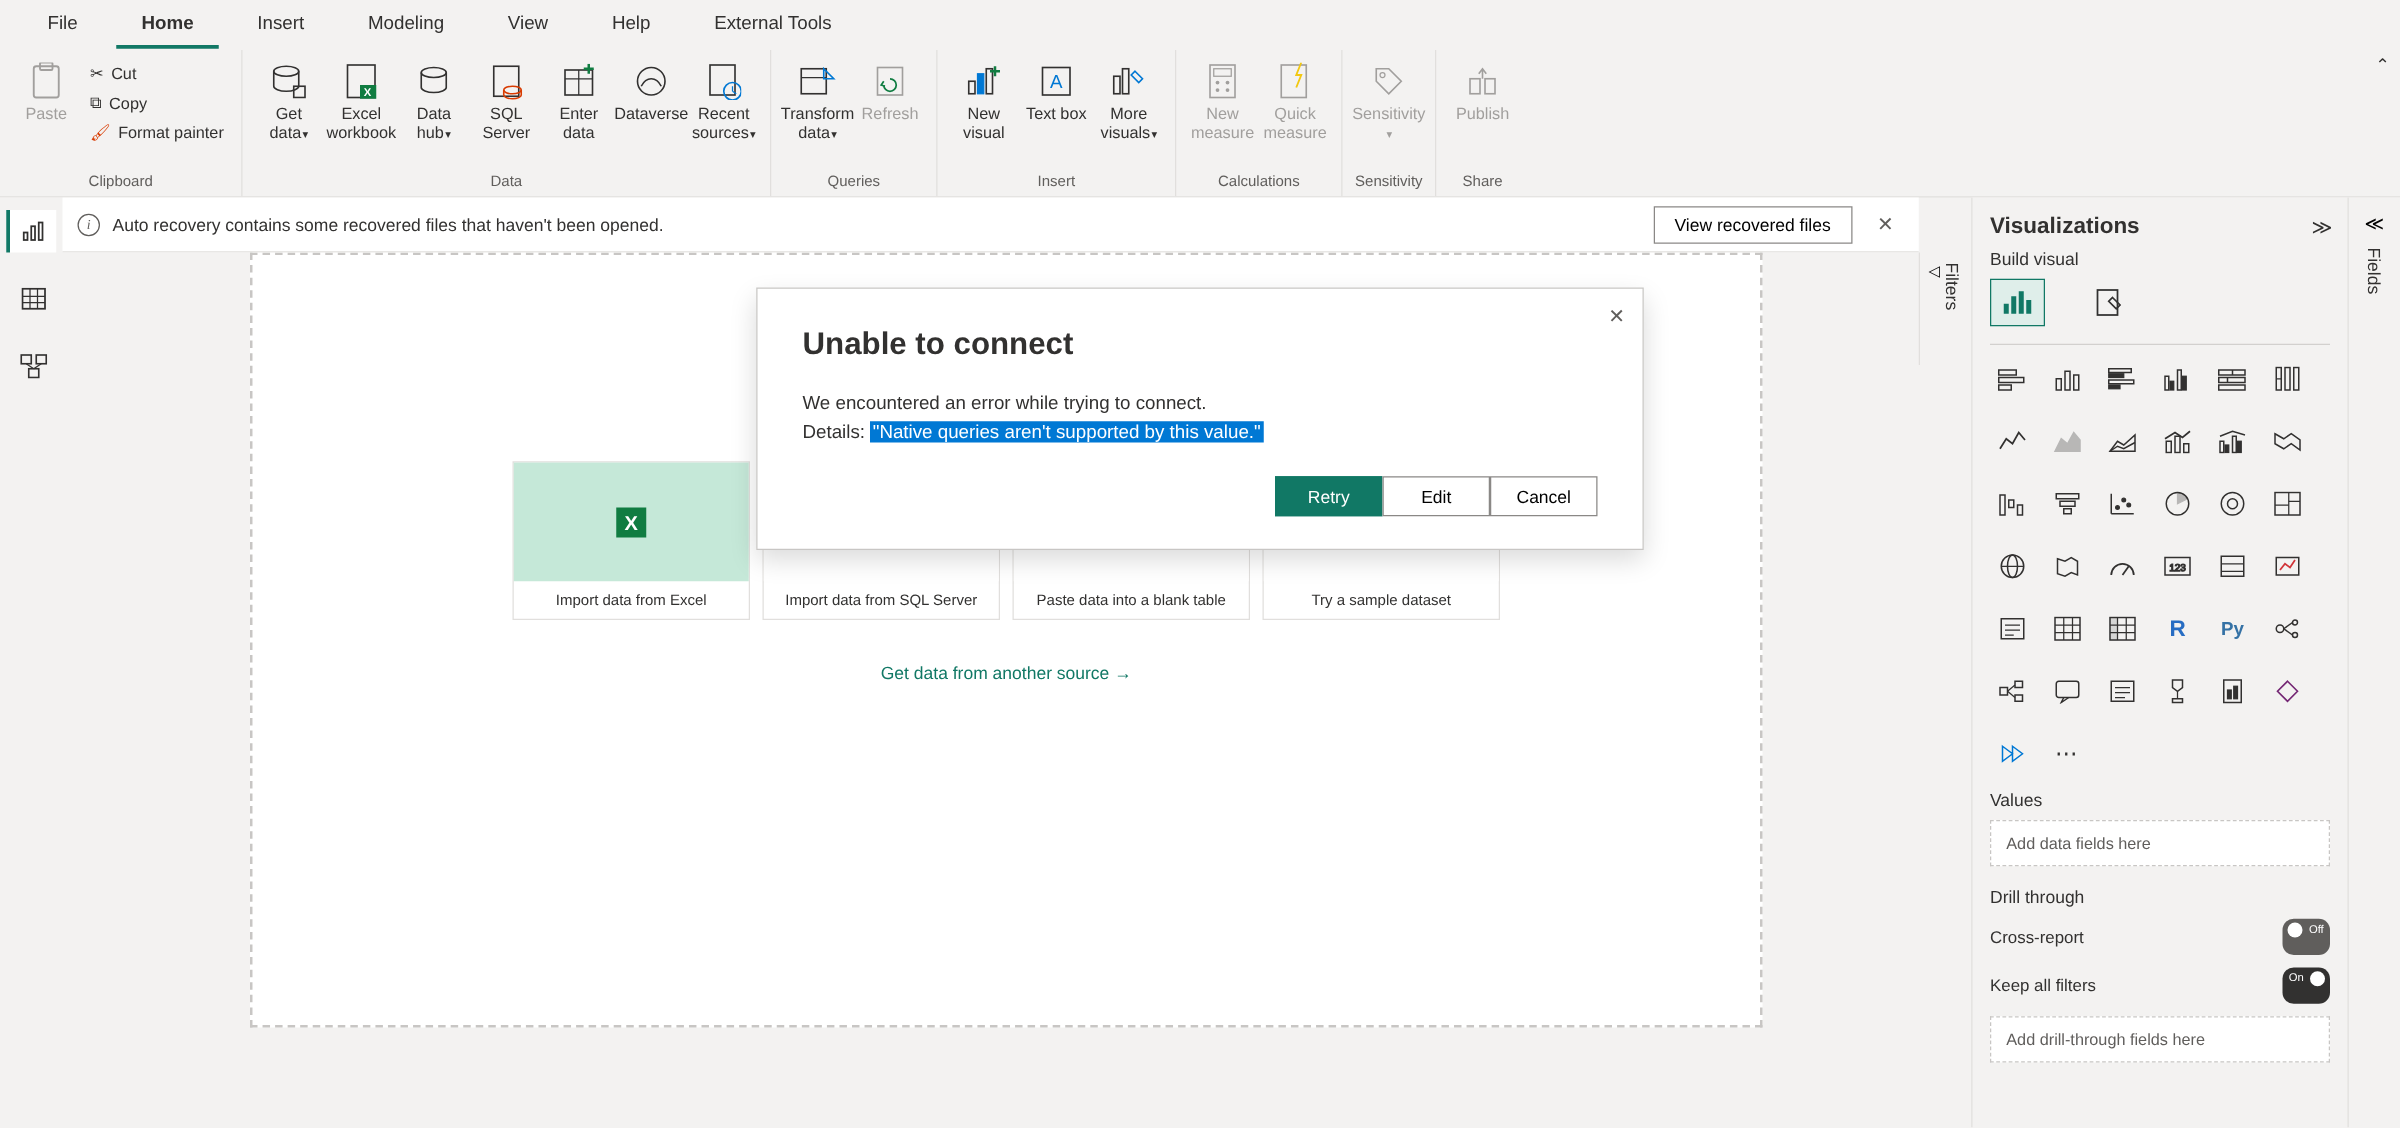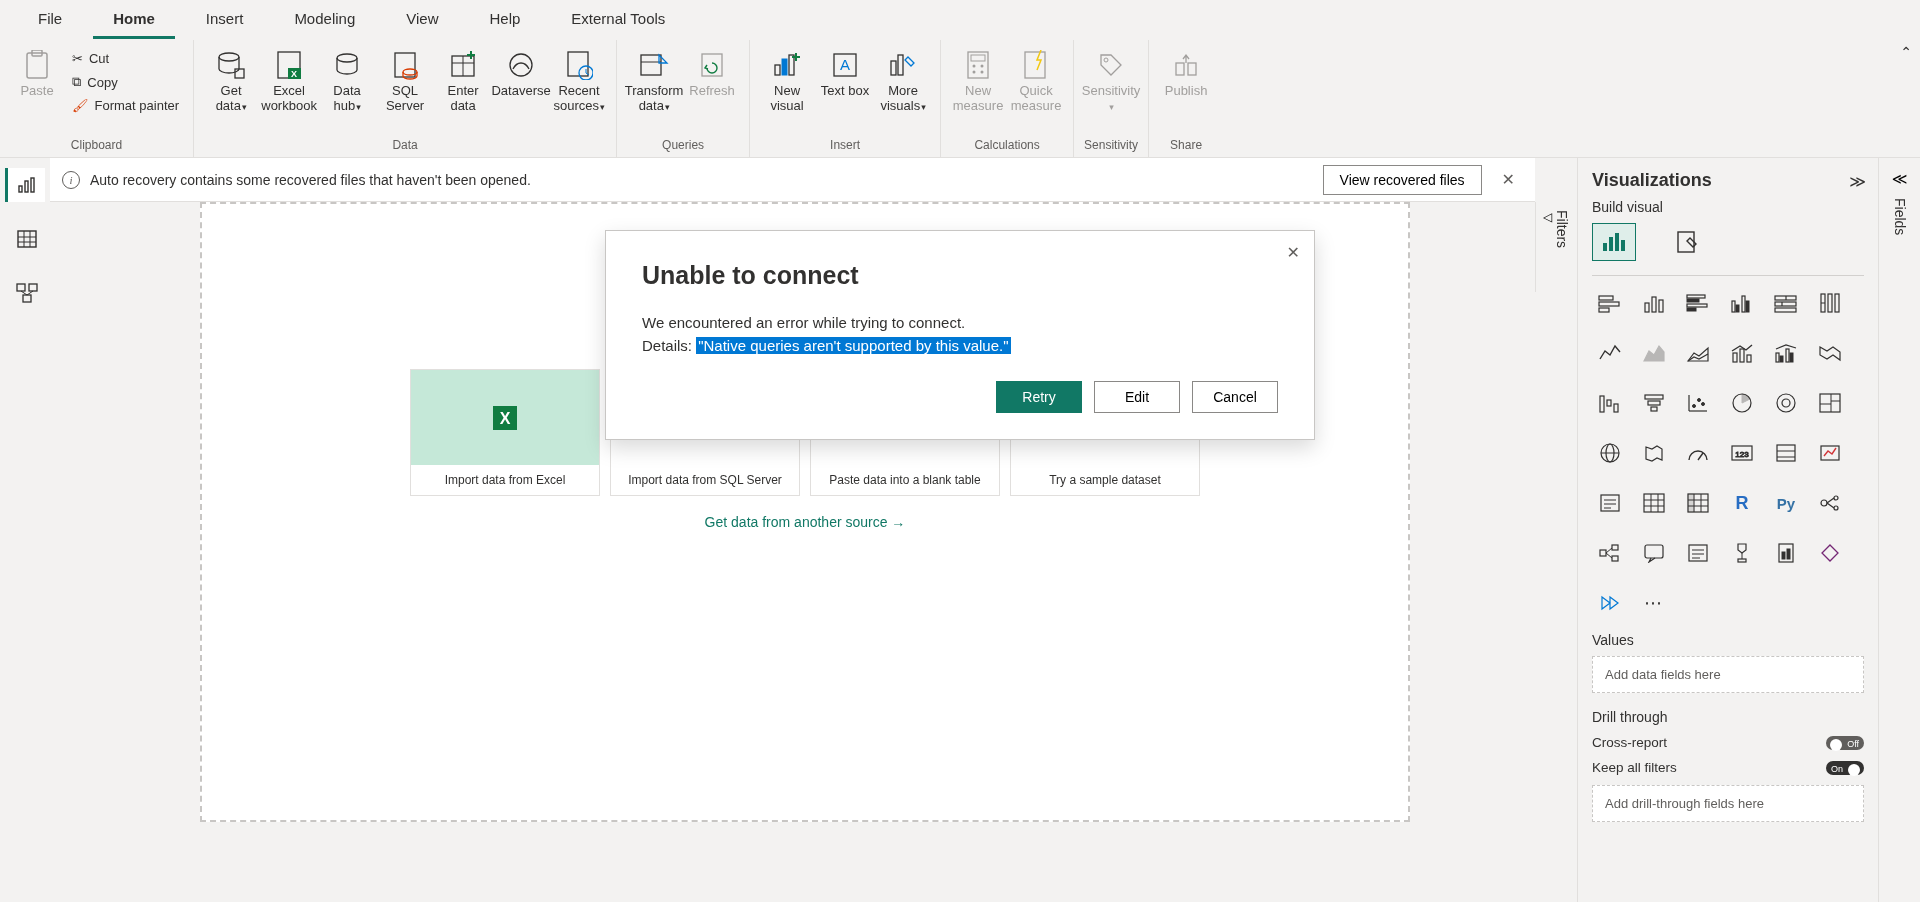--- a/index.html
+++ b/index.html
@@ -32,49 +32,49 @@
 .msgbar .closex{font-size:16px;color:#605e5c;cursor:pointer;padding:4px 8px}
 
 .canvas{position:absolute;left:50px;top:202px;right:385px;bottom:0;background:#f3f2f1;overflow:hidden}
 .page{position:absolute;left:150px;top:0;width:1210px;height:620px;border:2px dashed #c8c6c4;background:#fff}
 .start{position:absolute;left:50%;top:130px;transform:translateX(-50%);width:820px;text-align:center}
 .start-hint{font-size:15px;color:#323130;margin-bottom:18px}
 .cards{display:flex;gap:10px;justify-content:center}
 .card{width:190px;border:1px solid #e1dfdd;background:#fff;cursor:pointer}
 .card .thumb{height:95px;display:flex;align-items:center;justify-content:center;background:#c5e8d8}
 .card .cap{font-size:12px;color:#323130;padding:8px 6px;text-align:center}
-.get-link{color:#117865;font-size:14px;margin-top:18px;cursor:pointer;display:inline-block}
+.get-link{color:#117865;font-size:14px;margin-top:34px;cursor:pointer;display:inline-block}
 
 .dialog{position:absolute;left:50%;top:230px;transform:translateX(-50%);width:710px;background:#fff;border:1px solid #c8c6c4;box-shadow:0 8px 20px rgba(0,0,0,.15);padding:30px 36px 26px;z-index:50}
 .dialog .dclose{position:absolute;right:14px;top:12px;font-size:16px;color:#605e5c;cursor:pointer}
 .dialog h2{font-size:25px;font-weight:600;color:#323130;margin-bottom:22px}
 .dialog p{font-size:15px;color:#323130;line-height:1.5}
 .dialog .hl{background:#0078d4;color:#fff;padding:0 2px}
-.dbtns{display:flex;gap:12px;justify-content:flex-end;margin-top:24px}
+.dbtns{display:flex;justify-content:flex-end;margin-top:24px}
 .dbtn{min-width:86px;padding:7px 18px;font-size:14px;border:1px solid #8a8886;background:#fff;cursor:pointer;text-align:center}
 .dbtn.primary{background:#117865;border-color:#117865;color:#fff}
 
 .filters-tab{position:absolute;right:343px;top:202px;width:42px;height:90px;background:#f3f2f1;border-left:1px solid #e1dfdd;display:flex;align-items:flex-start;justify-content:center;padding-top:8px}
 .vtxt{writing-mode:vertical-rl;font-size:14px;color:#323130}
 .viz-panel{position:absolute;right:42px;top:158px;width:301px;bottom:0;background:#f3f2f1;border-left:1px solid #e1dfdd;padding:12px 14px;overflow:hidden}
 .viz-panel h3{font-size:18px;font-weight:600;color:#323130;margin-bottom:8px}
 .viz-panel .expand{position:absolute;right:12px;top:14px;cursor:pointer;color:#323130}
 .sub{font-size:14px;color:#323130;margin:4px 0 8px}
 .mode-icons{display:flex;gap:30px;margin-bottom:14px}
 .mode-ic{width:44px;height:38px;border:1px solid transparent;display:flex;align-items:center;justify-content:center;cursor:pointer}
 .mode-ic.sel{background:#dfeeea;border:1px solid #117865}
 .viz-panel hr{border:none;border-top:1px solid #d2d0ce;margin:8px 0 12px}
 .viz-grid{display:grid;grid-template-columns:repeat(6,36px);gap:20px 8px;margin-bottom:14px}
 .vg{width:36px;height:30px;display:flex;align-items:center;justify-content:center;cursor:pointer;color:#323130}
 .vg svg{stroke:#323130}
 .field-label{font-size:14px;color:#323130;margin:8px 0}
 .field-well{border:1px dashed #c8c6c4;padding:10px 12px;font-size:13px;color:#605e5c;background:#fff}
 .sect{font-size:14px;font-weight:400;color:#323130;margin:16px 0 10px}
 .toggle-row{display:flex;justify-content:space-between;align-items:center;font-size:13.5px;color:#323130;margin-bottom:10px}
-.tg{width:38px;height:14px;border-radius:9px;background:#605e5c;position:relative;cursor:pointer}
+.tg{width:38px;height:29px;border-radius:9px;background:#605e5c;position:relative;cursor:pointer}
 .tg.on{background:#323130}
 .tg .knob{position:absolute;width:12px;height:12px;background:#fff;border-radius:50%;top:3px;left:4px}
 .tg.on .knob{left:22px}
 .tg .lbl{position:absolute;font-size:9px;color:#fff;top:3px}
 .tg.off .lbl{right:5px}
 .tg.on .lbl{left:5px}
 .fields-tab{position:absolute;right:0;top:158px;width:42px;bottom:0;background:#f3f2f1;border-left:1px solid #e1dfdd;display:flex;flex-direction:column;align-items:center;padding-top:12px}
 .fields-tab .coll{font-size:15px;cursor:pointer}
 svg{display:block}
 </style>

